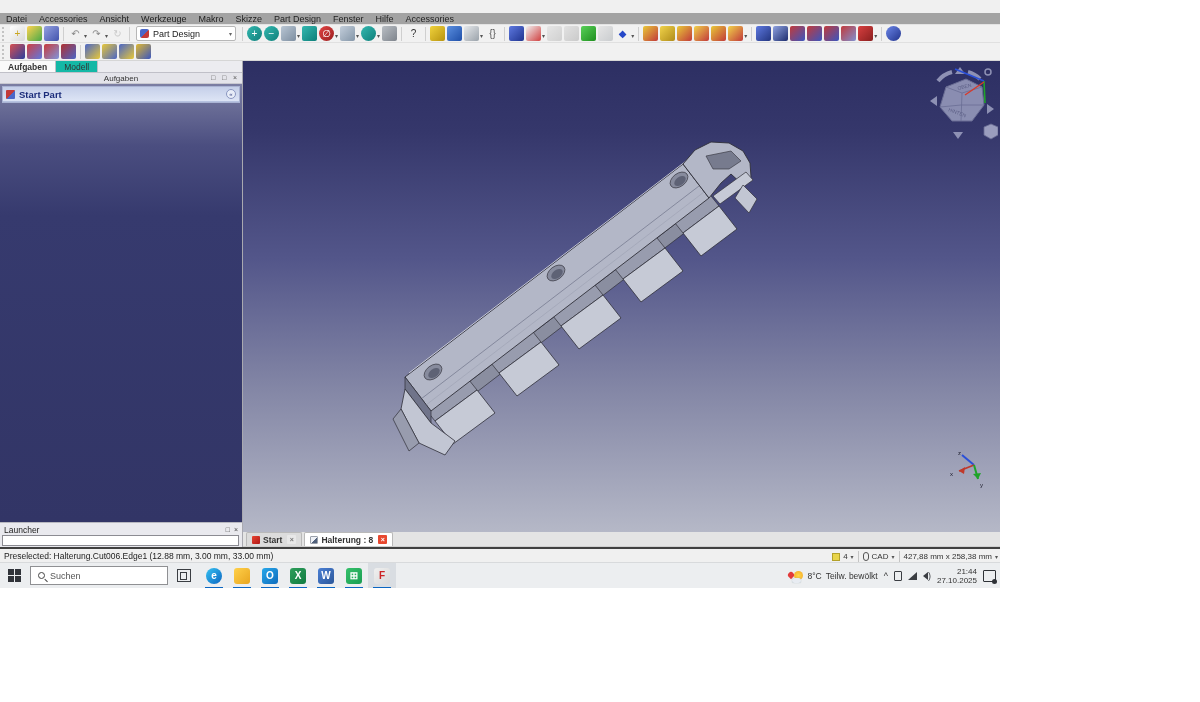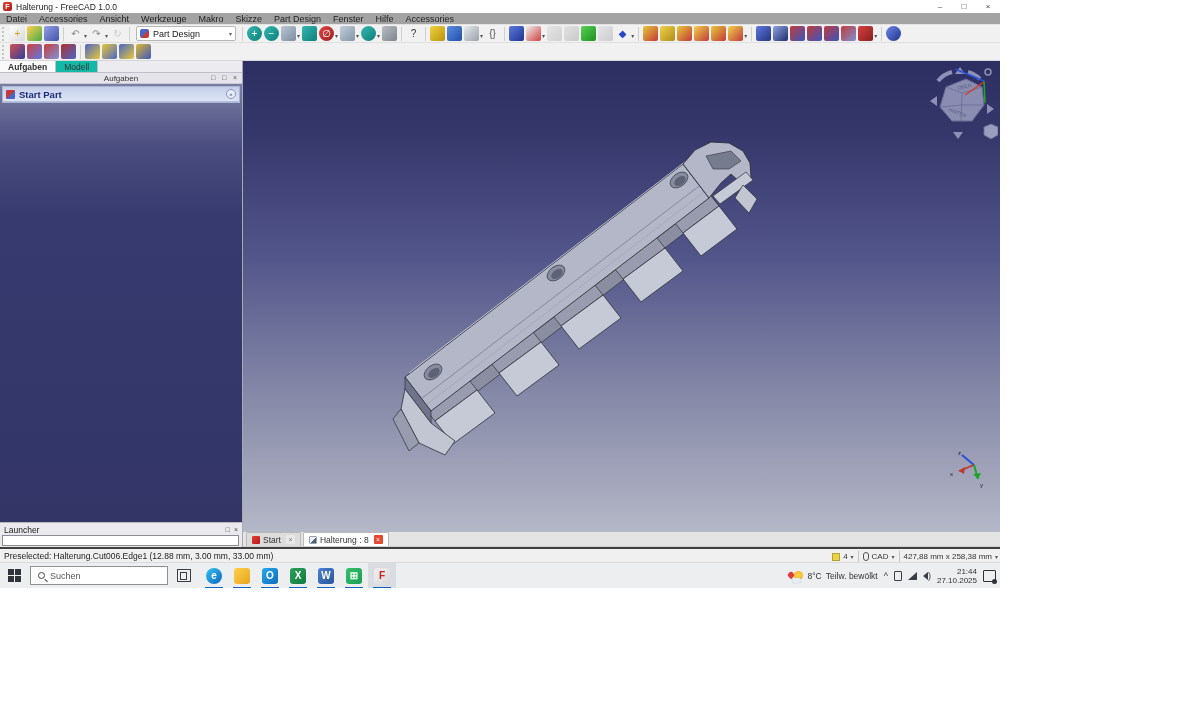--- a/index.html
+++ b/index.html
@@ -58,21 +58,21 @@
   .launcher input { position:absolute; left:2px; top:12px; width:237px; height:11px; border:1px solid #8b8b92; background:#fff; font-size:8px; padding:0 2px; }
 
   
   .viewport { position:absolute; left:243px; top:61px; width:757px; height:471px;
       background:linear-gradient(180deg,#2d2f63 0%,#35376b 15%,#53568a 42%,#8487a6 70%,#b5b8c7 100%); }
   .navcube { position:absolute; right:2px; top:4px; }
   .axiscross { position:absolute; right:10px; bottom:38px; }
 
   
   .mdirow { position:absolute; left:243px; top:532px; width:757px; height:15px; background:#e4e4e4; border-bottom:1px solid #cfcfcf; display:flex; align-items:flex-end; padding-left:3px; }
-  .mditab { display:flex; align-items:center; height:14px; padding:0 5px; font-size:8.5px; color:#333; background:#dcdcdc; border:1px solid #b9b9b9; border-bottom:none; margin-right:2px; border-radius:2px 2px 0 0; }
+  .mditab { display:flex; align-items:center; height:14px; padding:0 5px; font-size:8.5px; color:#333; background:#dcdcdc; border:1px solid #b9b9b9; border-bottom:none; margin-right:2px; border-radius:2px 2px 0 0;font-weight:bold; }
   .mditab.active { background:#fff; }
   .mditab .tic { width:8px; height:8px; border-radius:1px; margin-right:3px; }
   .mditab .tic.fc { background:linear-gradient(135deg,#e8442f,#b01818); }
   .mditab .tic.doc { background:linear-gradient(135deg,#eef1f6 55%,#51617c 55%); border:0.5px solid #9aa0aa; }
   .mditab .x { margin-left:5px; width:9px; height:9px; font-size:7px; line-height:9px; text-align:center; color:#777; background:#e8e8e8; border-radius:1px; }
   .mditab.active .x { background:#e8482f; color:#fff; }
 
   
   .statusbar { position:absolute; left:0; top:547px; width:1000px; height:15px; background:#f0f0f0; border-top:2px solid #404040; font-size:8.5px; color:#222; display:flex; align-items:center; }
   .statusbar .msg { padding-left:4px; }
@@ -110,29 +110,20 @@
   .vol .tri { width:0; height:0; border-top:4px solid transparent; border-bottom:4px solid transparent; border-right:5px solid #3a3d42; }
   .clock { font-size:8px; color:#333; text-align:right; line-height:1.15; }
   .notif { width:13px; height:12px; border:1.2px solid #2e3136; border-radius:1px; position:relative; background:#eceef0; }
   .notif::after { content:""; position:absolute; right:-2px; bottom:-3px; width:5px; height:5px; border-radius:50%; background:#2e3136; }
 </style>
 </head>
 <body>
 
 <div class="screen">
 
-  <div class="titlebar">
-    <div class="fc-logo">F</div>
-    <span>Halterung - FreeCAD 1.0.0</span>
-    <div class="wincontrols">
-      <span>–</span>
-      <span>□</span>
-      <span>×</span>
-    </div>
-  </div>
 
   <div class="menubar" id="menubar">
       <span class="mi">Datei</span>
       <span class="mi">Accessories</span>
       <span class="mi">Ansicht</span>
       <span class="mi">Werkzeuge</span>
       <span class="mi">Makro</span>
       <span class="mi">Skizze</span>
       <span class="mi">Part Design</span>
       <span class="mi">Fenster</span>

